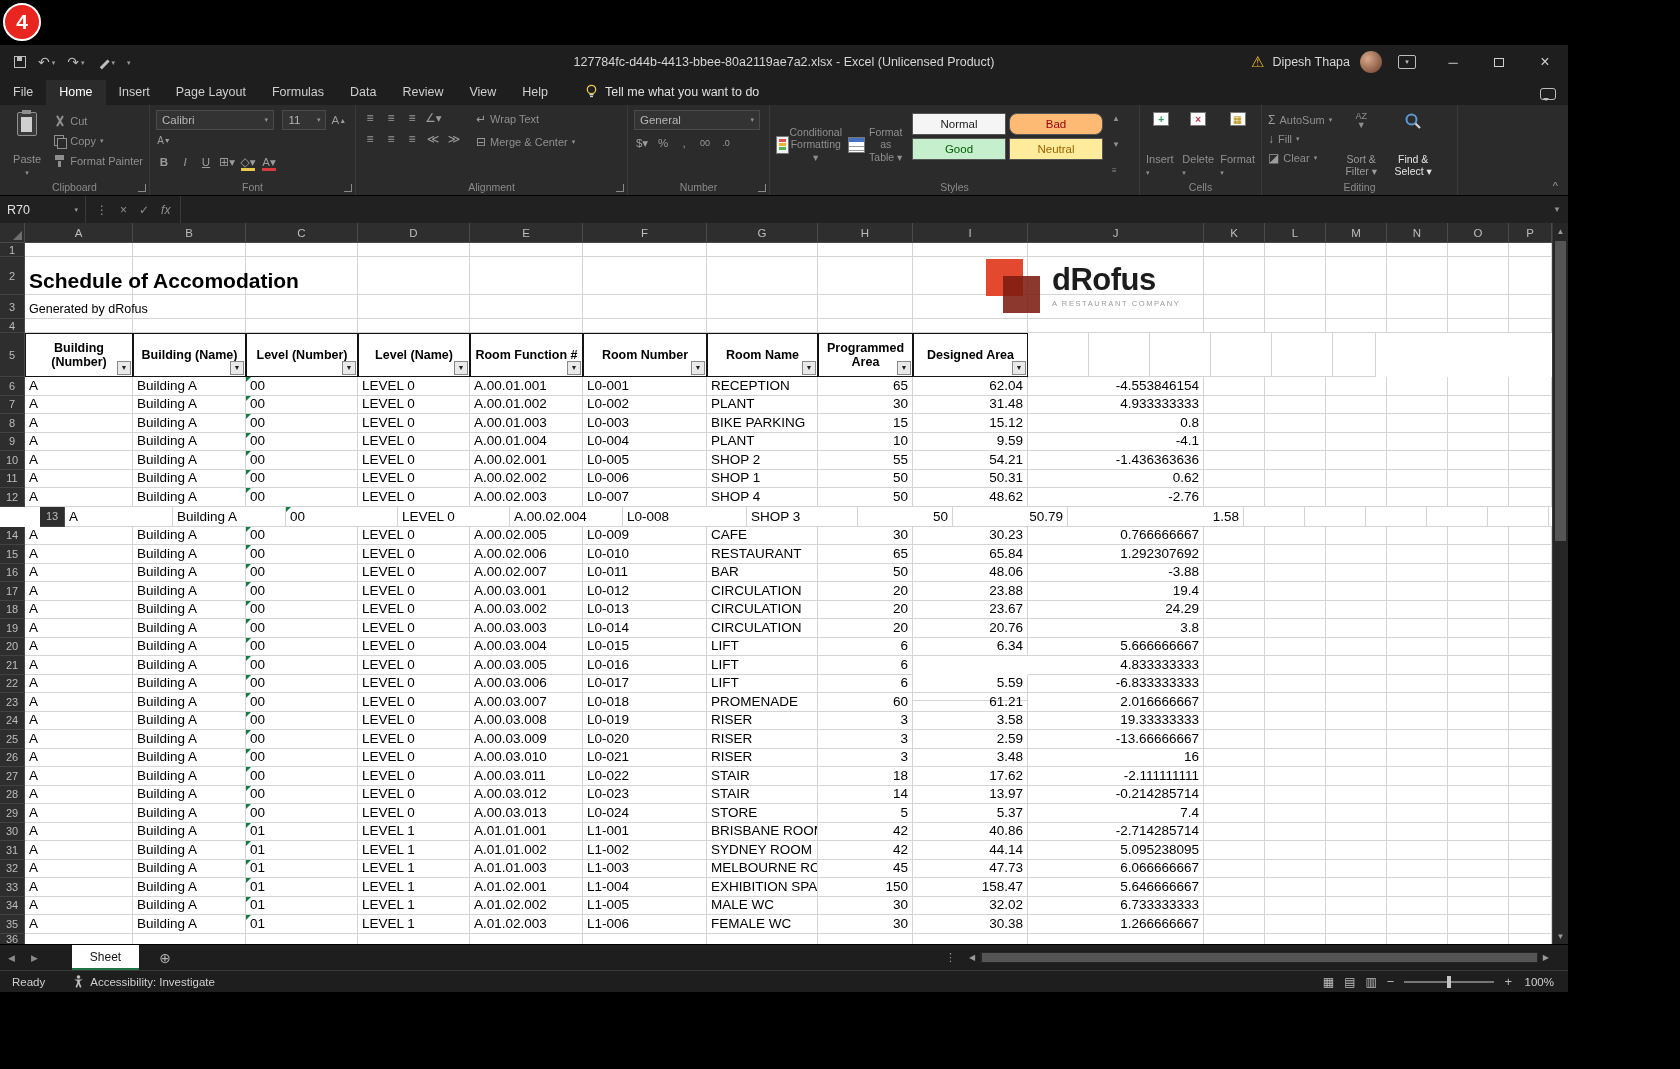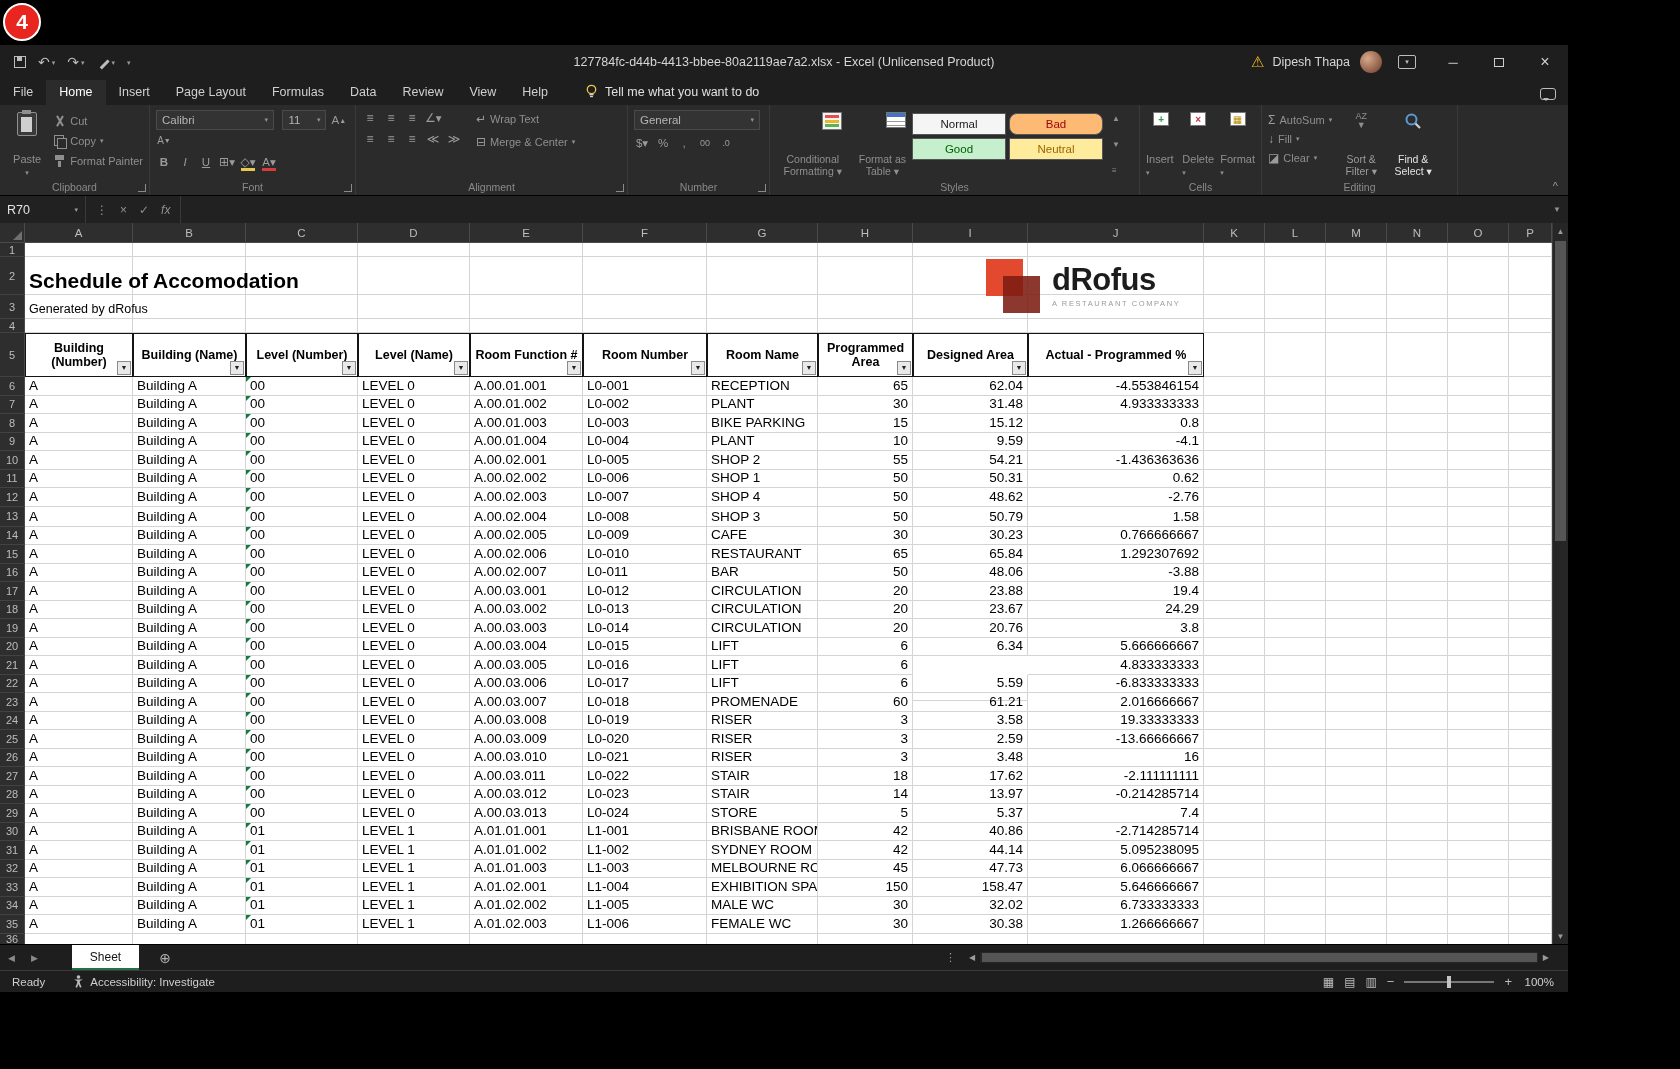--- a/index.html
+++ b/index.html
@@ -67,21 +67,21 @@
   .combo { background:#333; border:1px solid #4a4a4a; color:#b5b5b5; font-size:11.5px; display:flex; align-items:center; justify-content:space-between; padding:1px 5px; height:20px; }
   .combo .dd { font-size:7px; color:#8f8f8f; }
   .frow { display:flex; gap:5px; align-items:center; margin-top:5px; }
   .tgl { min-width:16px; height:16px; display:flex; align-items:center; justify-content:center; font-size:11.5px; color:#9b9b9b; }
   .tgl b { font-weight:bold; } .tgl i { font-style:italic; } .tgl u { text-decoration:underline; }
   .colorbar { position:relative; }
   .colorbar:after { content:""; position:absolute; left:1px; right:1px; bottom:-1px; height:3px; }
   .fc:after { background:#d83b3b; } .fill:after { background:#e8c94d; }
   .glyph { font-size:12px; color:#9b9b9b; }
 
-  .cfbtn { display:flex; flex-direction:column; align-items:flex-end; justify-content:space-between; width:66px; padding:2px 0; font-size:10.5px; color:#8f8f8f; text-align:center; line-height:1.15; }
+  .cfbtn { display:flex; align-items:center; justify-content:space-between; width:66px; padding:2px 0; font-size:10.5px; color:#8f8f8f; text-align:center; line-height:1.15; }
   .ic-cf { width:20px; height:18px; background:#f4f4f4; border:1px solid #777; display:flex; flex-direction:column; justify-content:space-evenly; padding:1px 2px; }
   .ic-cf i { height:3px; display:block; }
   .ic-fat { width:20px; height:16px; background:#fff; border:1px solid #777; position:relative; }
   .ic-fat:before { content:""; position:absolute; left:0; top:0; right:0; height:4px; background:#4472c4; }
   .ic-fat:after { content:""; position:absolute; left:0; top:8px; right:0; height:1px; background:#999; box-shadow:0 4px 0 #999; }
   .sgallery { display:grid; grid-template-columns:94px 94px; grid-auto-rows:22px; gap:3px; align-content:start; padding-top:3px; }
   .sg-item { border:1px solid #555; font-size:11.5px; display:flex; align-items:center; justify-content:center; }
   .sg-normal { background:#f5f5f5; color:#1a1a1a; }
   .sg-bad { background:#fdba74; color:#9c0006;border-radius:8px; }
   .sg-good { background:#c6efce; color:#006100; }
@@ -609,24 +609,20 @@
               <div class="fbtn">▼</div>
             </div>
             <div class="cell th" style="width: 95px;">
               <span>Programmed Area</span>
               <div class="fbtn">▼</div>
             </div>
             <div class="cell th" style="width: 115px;">
               <span>Designed Area</span>
               <div class="fbtn">▼</div>
             </div>
-            <div class="cell th" style="width: 176px;">
-              <span>Actual - Programmed %</span>
-              <div class="fbtn">▼</div>
-            </div>
             <div class="cell" style="width: 61px;"></div>
             <div class="cell" style="width: 61px;"></div>
             <div class="cell" style="width: 61px;"></div>
             <div class="cell" style="width: 61px;"></div>
             <div class="cell" style="width: 61px;"></div>
             <div class="cell" style="width: 43px;"></div>
           </div>
           <div class="grow" style="height: 18.5px;">
             <div class="rowhdr">6</div>
             <div class="cell" style="width: 108px;">A</div>
@@ -753,21 +749,21 @@
             <div class="cell num" style="width: 95px;">50</div>
             <div class="cell num" style="width: 115px;">48.62</div>
             <div class="cell num" style="width: 176px;">-2.76</div>
             <div class="cell" style="width: 61px;"></div>
             <div class="cell" style="width: 61px;"></div>
             <div class="cell" style="width: 61px;"></div>
             <div class="cell" style="width: 61px;"></div>
             <div class="cell" style="width: 61px;"></div>
             <div class="cell" style="width: 43px;"></div>
           </div>
-          <div class="grow" style="height: 20px;">
+          <div class="grow" style="height: 20px; padding-left: 40px;">
             <div class="rowhdr">13</div>
             <div class="cell" style="width: 108px;">A</div>
             <div class="cell" style="width: 113px;">Building A</div>
             <div class="cell" style="width: 112px;"><div class="tri"></div>00</div>
             <div class="cell" style="width: 112px;">LEVEL 0</div>
             <div class="cell" style="width: 113px;">A.00.02.004</div>
             <div class="cell" style="width: 124px;">L0-008</div>
             <div class="cell" style="width: 111px;">SHOP 3</div>
             <div class="cell num" style="width: 95px;">50</div>
             <div class="cell num" style="width: 115px;">50.79</div>

